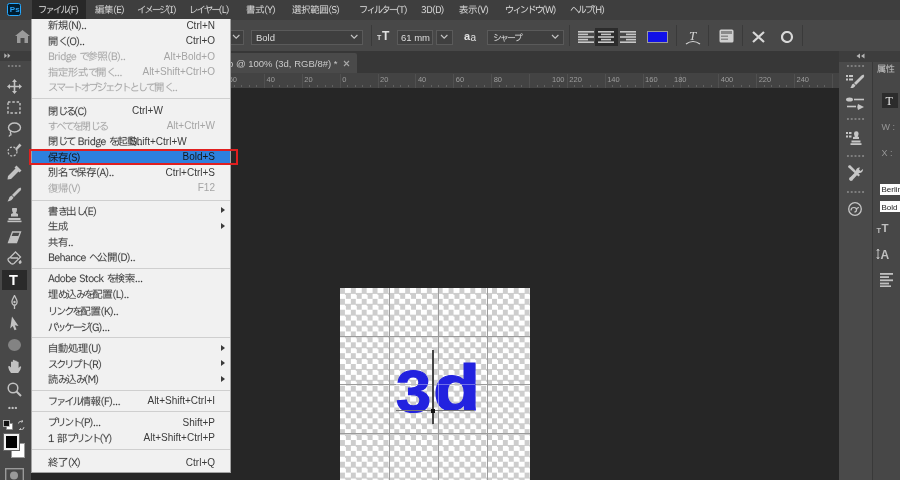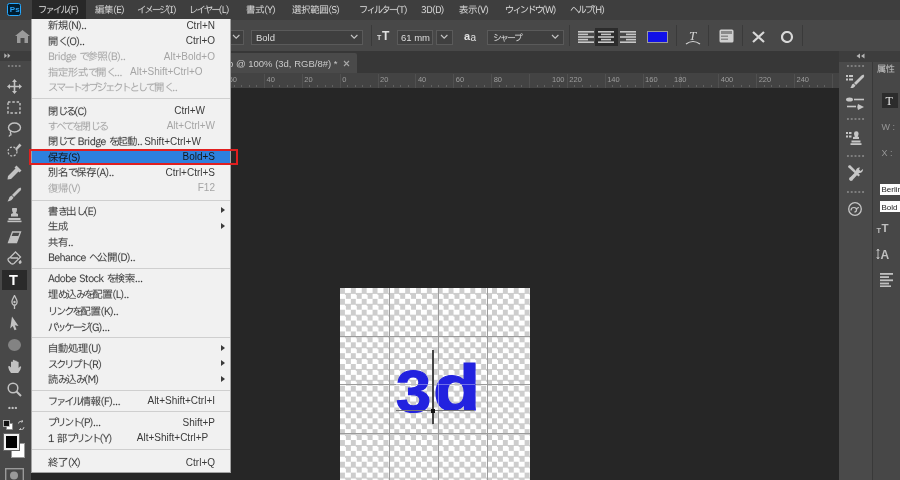--- a/index.html
+++ b/index.html
@@ -657,21 +657,21 @@
       <use href="#g62" x="1960"></use>
       <use href="#g18" x="2940"></use>
       <use href="#g57" x="3920"></use>
       <use href="#g48" x="4720"></use>
       <use href="#g49" x="5700"></use>
       <use href="#g47" x="6500"></use>
       <use href="#g47" x="6756"></use>
       <use href="#g47" x="7011"></use>
     </g>
   </svg>
-<div style="position:absolute;left:130px;top:66.1px;width:85px;font:10px 'Liberation Sans';color:#a5a5a5;z-index:11">Alt+Shift+Ctrl+O</div>
+<div style="position:absolute;left:130px;top:66.1px;width:85px;text-align:right;font:10px 'Liberation Sans';color:#a5a5a5;z-index:11">Alt+Shift+Ctrl+O</div>
 <svg class="jt" style="left:47.5px;top:91.2px;z-index:11">
     <g transform="scale(0.01020,-0.01020)" fill="#a5a5a5" stroke="#a5a5a5" stroke-width="13">
       <use href="#g63" x="0"></use>
       <use href="#g64" x="800"></use>
       <use href="#g11" x="1600"></use>
       <use href="#g65" x="2400"></use>
       <use href="#g66" x="3200"></use>
       <use href="#g67" x="4000"></use>
       <use href="#g12" x="4800"></use>
       <use href="#g68" x="5600"></use>
@@ -690,21 +690,21 @@
 <svg class="jt" style="left:47.5px;top:114.9px;z-index:11">
     <g transform="scale(0.01020,-0.01020)" fill="#3b3b3b" stroke="#3b3b3b" stroke-width="13">
       <use href="#g73" x="0"></use>
       <use href="#g74" x="980"></use>
       <use href="#g75" x="1780"></use>
       <use href="#g4" x="2580"></use>
       <use href="#g76" x="2897"></use>
       <use href="#g6" x="3482"></use>
     </g>
   </svg>
-<div style="position:absolute;left:120px;top:105.3px;width:85px;text-align:right;font:10px 'Liberation Sans';color:#3b3b3b;z-index:11">Ctrl+W</div>
+<div style="position:absolute;left:132px;top:105.3px;width:85px;text-align:left;font:10px 'Liberation Sans';color:#3b3b3b;z-index:11">Ctrl+W</div>
 <svg class="jt" style="left:47.5px;top:129.6px;z-index:11">
     <g transform="scale(0.01020,-0.01020)" fill="#a5a5a5" stroke="#a5a5a5" stroke-width="13">
       <use href="#g77" x="0"></use>
       <use href="#g78" x="800"></use>
       <use href="#g72" x="1600"></use>
       <use href="#g79" x="2400"></use>
       <use href="#g73" x="3200"></use>
       <use href="#g74" x="4180"></use>
       <use href="#g75" x="4980"></use>
     </g>
@@ -721,21 +721,21 @@
       <use href="#g54" x="4096"></use>
       <use href="#g55" x="4643"></use>
       <use href="#g56" x="5142"></use>
       <use href="#g79" x="5979"></use>
       <use href="#g80" x="6779"></use>
       <use href="#g81" x="7759"></use>
       <use href="#g47" x="8739"></use>
       <use href="#g47" x="8995"></use>
     </g>
   </svg>
-<div style="position:absolute;left:130px;top:135.5px;width:85px;text-align:center;font:10px 'Liberation Sans';color:#3b3b3b;z-index:11">Shift+Ctrl+W</div>
+<div style="position:absolute;left:130px;top:135.5px;width:85px;text-align:left;font:10px 'Liberation Sans';color:#3b3b3b;z-index:11">Shift+Ctrl+W</div>
 <svg class="jt" style="left:47.5px;top:160.6px;z-index:11">
     <g transform="scale(0.01020,-0.01020)" fill="#16191c" stroke="#16191c" stroke-width="13">
       <use href="#g82" x="0"></use>
       <use href="#g83" x="980"></use>
       <use href="#g4" x="1960"></use>
       <use href="#g24" x="2277"></use>
       <use href="#g6" x="2824"></use>
     </g>
   </svg>
 <div style="position:absolute;left:130px;top:151px;width:85px;text-align:right;font:10px 'Liberation Sans';color:#16191c;z-index:11">Bold+S</div>
@@ -956,21 +956,21 @@
       <use href="#g130" x="887"></use>
       <use href="#g38" x="1867"></use>
       <use href="#g113" x="2667"></use>
       <use href="#g34" x="3467"></use>
       <use href="#g65" x="4267"></use>
       <use href="#g4" x="5067"></use>
       <use href="#g19" x="5384"></use>
       <use href="#g6" x="5942"></use>
     </g>
   </svg>
-<div style="position:absolute;left:130px;top:432px;width:85px;text-align:center;font:10px 'Liberation Sans';color:#3b3b3b;z-index:11">Alt+Shift+Ctrl+P</div>
+<div style="position:absolute;left:130px;top:432px;width:85px;text-align:right;font:10px 'Liberation Sans';color:#3b3b3b;z-index:11">Alt+Shift+Ctrl+P</div>
 <div style="position:absolute;left:32px;top:449.3px;width:197.5px;height:1px;background:#cfcfcf;z-index:11"></div>
 <svg class="jt" style="left:47.5px;top:466.1px;z-index:11">
     <g transform="scale(0.01020,-0.01020)" fill="#3b3b3b" stroke="#3b3b3b" stroke-width="13">
       <use href="#g131" x="0"></use>
       <use href="#g132" x="980"></use>
       <use href="#g4" x="1960"></use>
       <use href="#g133" x="2277"></use>
       <use href="#g6" x="2847"></use>
     </g>
   </svg>

